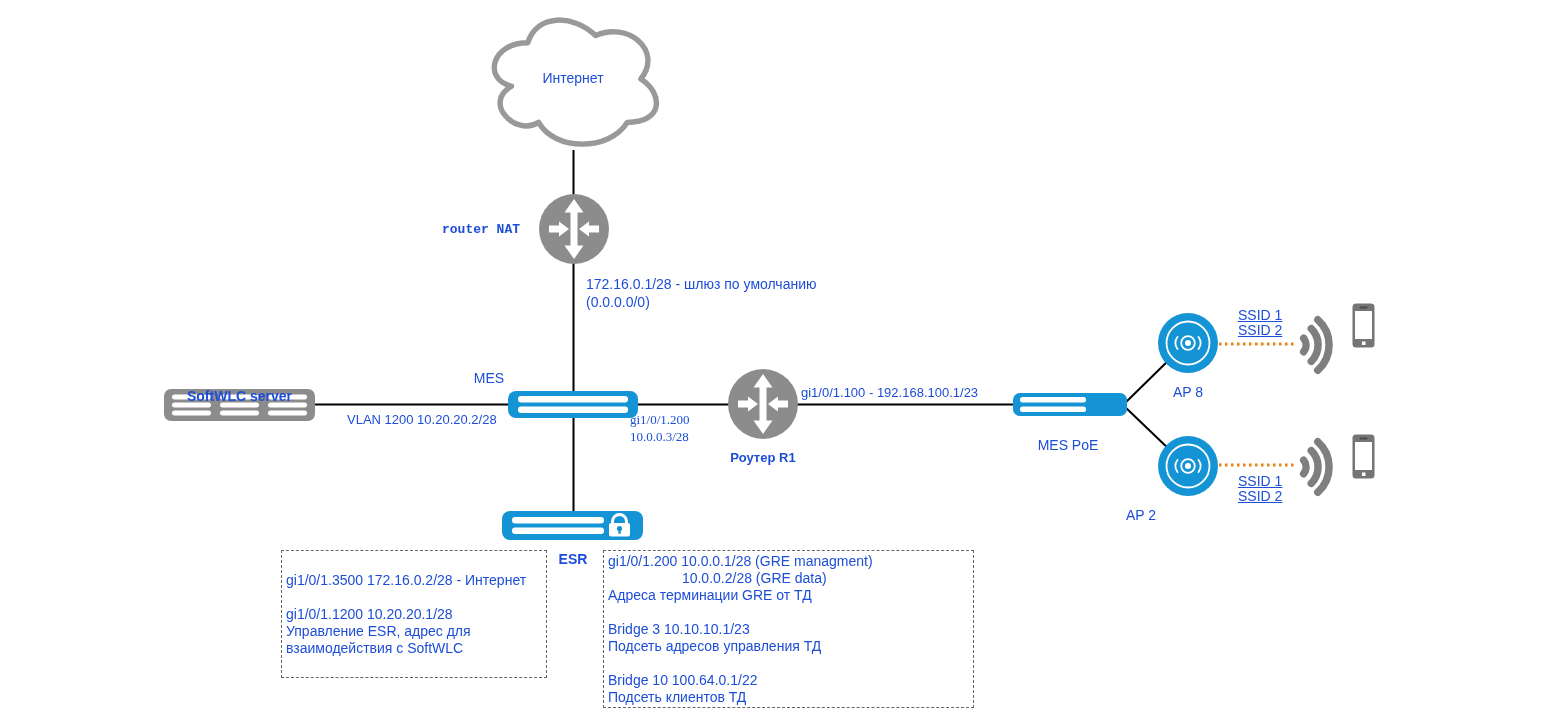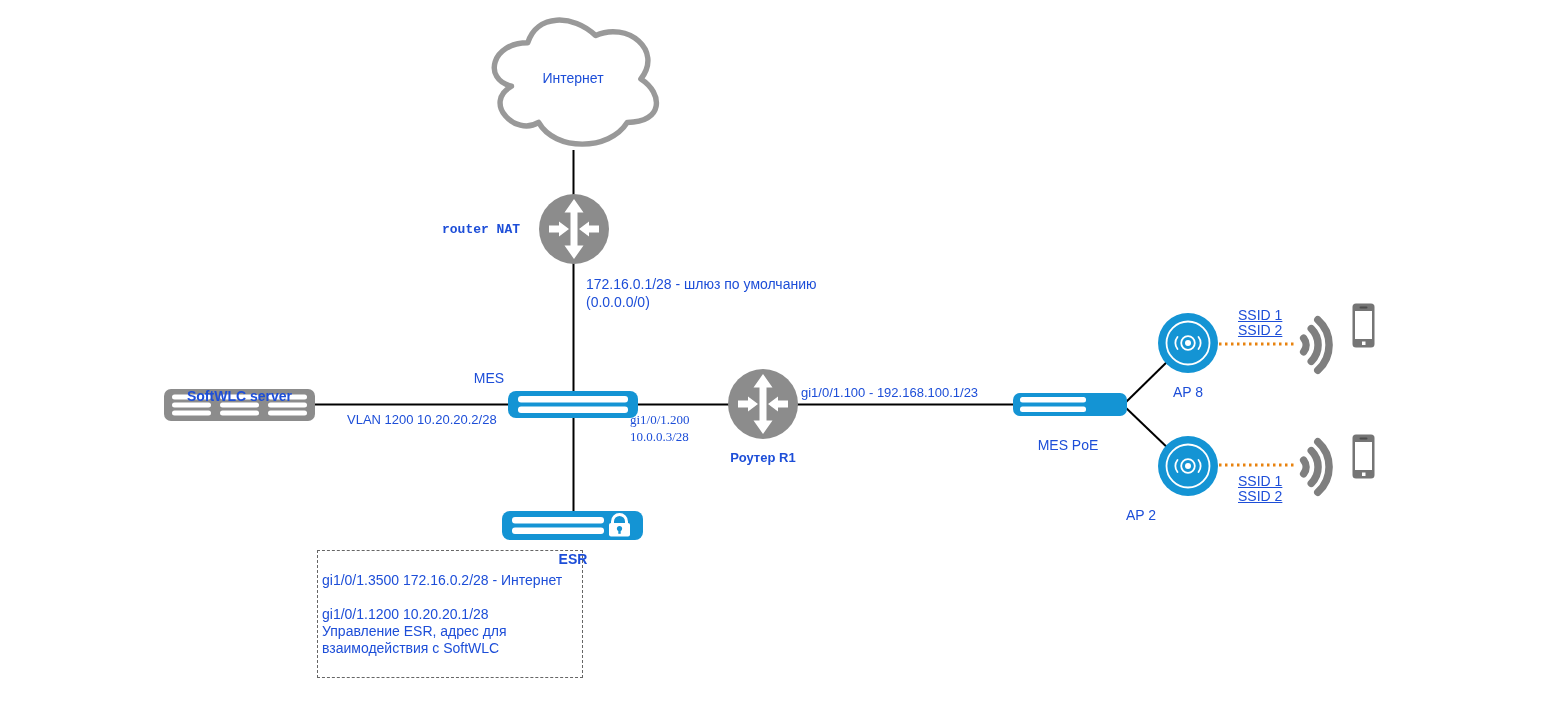--- a/index.html
+++ b/index.html
@@ -10,21 +10,21 @@
   .conn{z-index:1;}
   .icon{z-index:2;}
   .lbl{z-index:3;font-size:14px;line-height:17px;white-space:pre;}
   .lbl.small{font-size:13px;}
   .lbl.bold{font-weight:bold;}
   .lbl.center{text-align:center;}
   .lbl.right{text-align:center;font-family:Liberation Mono, monospace;}
   .ssid{line-height:15px;text-decoration:underline;}
   .note{z-index:3;border:1px dashed #666;font-size:14px;line-height:17px;white-space:pre;
         box-sizing:border-box;padding:2px 4px;}
-  .note-left{display:flex;flex-direction:column;justify-content:center;margin-left:36px;}
+  .note-left{display:flex;flex-direction:column;justify-content:center;}
 </style>
 </head>
 <body>
 
 <div id="canvas">
 
   <svg class="abs conn" style="left:0;top:0;" width="1545" height="722" viewBox="0 0 1545 722">
     <line x1="573.5" y1="150" x2="573.5" y2="512" stroke="#000" stroke-width="2"></line>
     <line x1="315" y1="404.5" x2="1070" y2="404.5" stroke="#000" stroke-width="2"></line>
     <line x1="1124" y1="404" x2="1172" y2="357" stroke="#000" stroke-width="2"></line>
@@ -148,14 +148,23 @@
       <rect x="116.3" y="18.5" width="2.4" height="4.3" fill="#1494D4"></rect>
     </g>
   </svg>
   <div class="abs lbl bold center" style="left:543px;top:551px;width:60px;">ESR</div>
 
   <div class="abs note note-left" style="left:281px;top:550px;width:266px;height:128px;">gi1/0/1.3500 172.16.0.2/28 - Интернет
 
 gi1/0/1.1200 10.20.20.1/28
 Управление ESR, адрес для
 взаимодействия с SoftWLC</div>
+  <div class="abs note" style="left:603px;top:550px;width:371px;height:158px;">gi1/0/1.200 10.0.0.1/28 (GRE managment)
+                   10.0.0.2/28 (GRE data)
+Адреса терминации GRE от ТД
+
+Bridge 3 10.10.10.1/23
+Подсеть адресов управления ТД
+
+Bridge 10 100.64.0.1/22
+Подсеть клиентов ТД</div>
 
 </div>
 
 </body></html>

